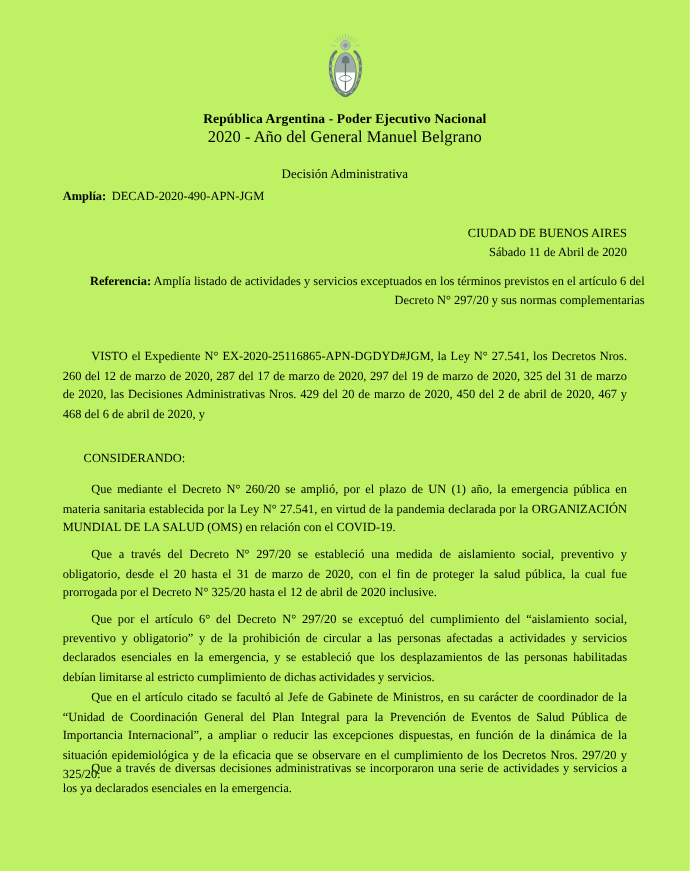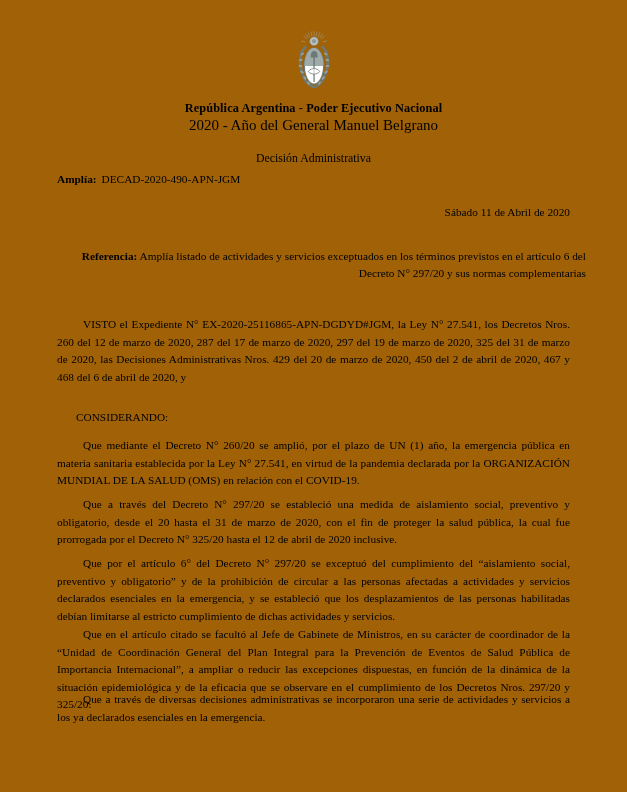--- a/index.html
+++ b/index.html
@@ -13,21 +13,21 @@
     height: 792px;
     overflow: hidden;
     font-family: "Liberation Serif", "DejaVu Serif", serif;
     color: #000000;
     -webkit-font-smoothing: antialiased;
   }
   .page {
     position: relative;
     width: 627px;
     height: 792px;
-    background: #a16207;
+    background: #bef264;
     box-sizing: border-box;
   }
   
   .crest-wrap {
     width: 100%;
     display: flex;
     justify-content: center;
     padding-top: 30px;
   }
   .crest {
@@ -179,20 +179,21 @@
     <div class="hdr-line3">Decisión Administrativa</div>
   </div>
 
   <div class="body-area">
 
     <div class="row-numero">
       <b>Amplía:</b><span class="numero-val">DECAD-2020-490-APN-JGM</span>
     </div>
 
     <div class="block-city">
+      <div>CIUDAD DE BUENOS AIRES</div>
       <div>Sábado 11 de Abril de 2020</div>
     </div>
 
     <div class="block-ref">
       <b>Referencia:</b>
       <span>Amplía listado de actividades y servicios exceptuados en los términos previstos en el artículo 6 del Decreto N° 297/20 y sus normas complementarias</span>
     </div>
 
     <div class="para p-visto"><span class="ind"></span><span>VISTO el Expediente N° EX-2020-25116865-APN-DGDYD#JGM, la Ley N° 27.541, los Decretos Nros. 260 del 12 de marzo de 2020, 287 del 17 de marzo de 2020, 297 del 19 de marzo de 2020, 325 del 31 de marzo de 2020, las Decisiones Administrativas Nros. 429 del 20 de marzo de 2020, 450 del 2 de abril de 2020, 467 y 468 del 6 de abril de 2020, y</span></div>
 

